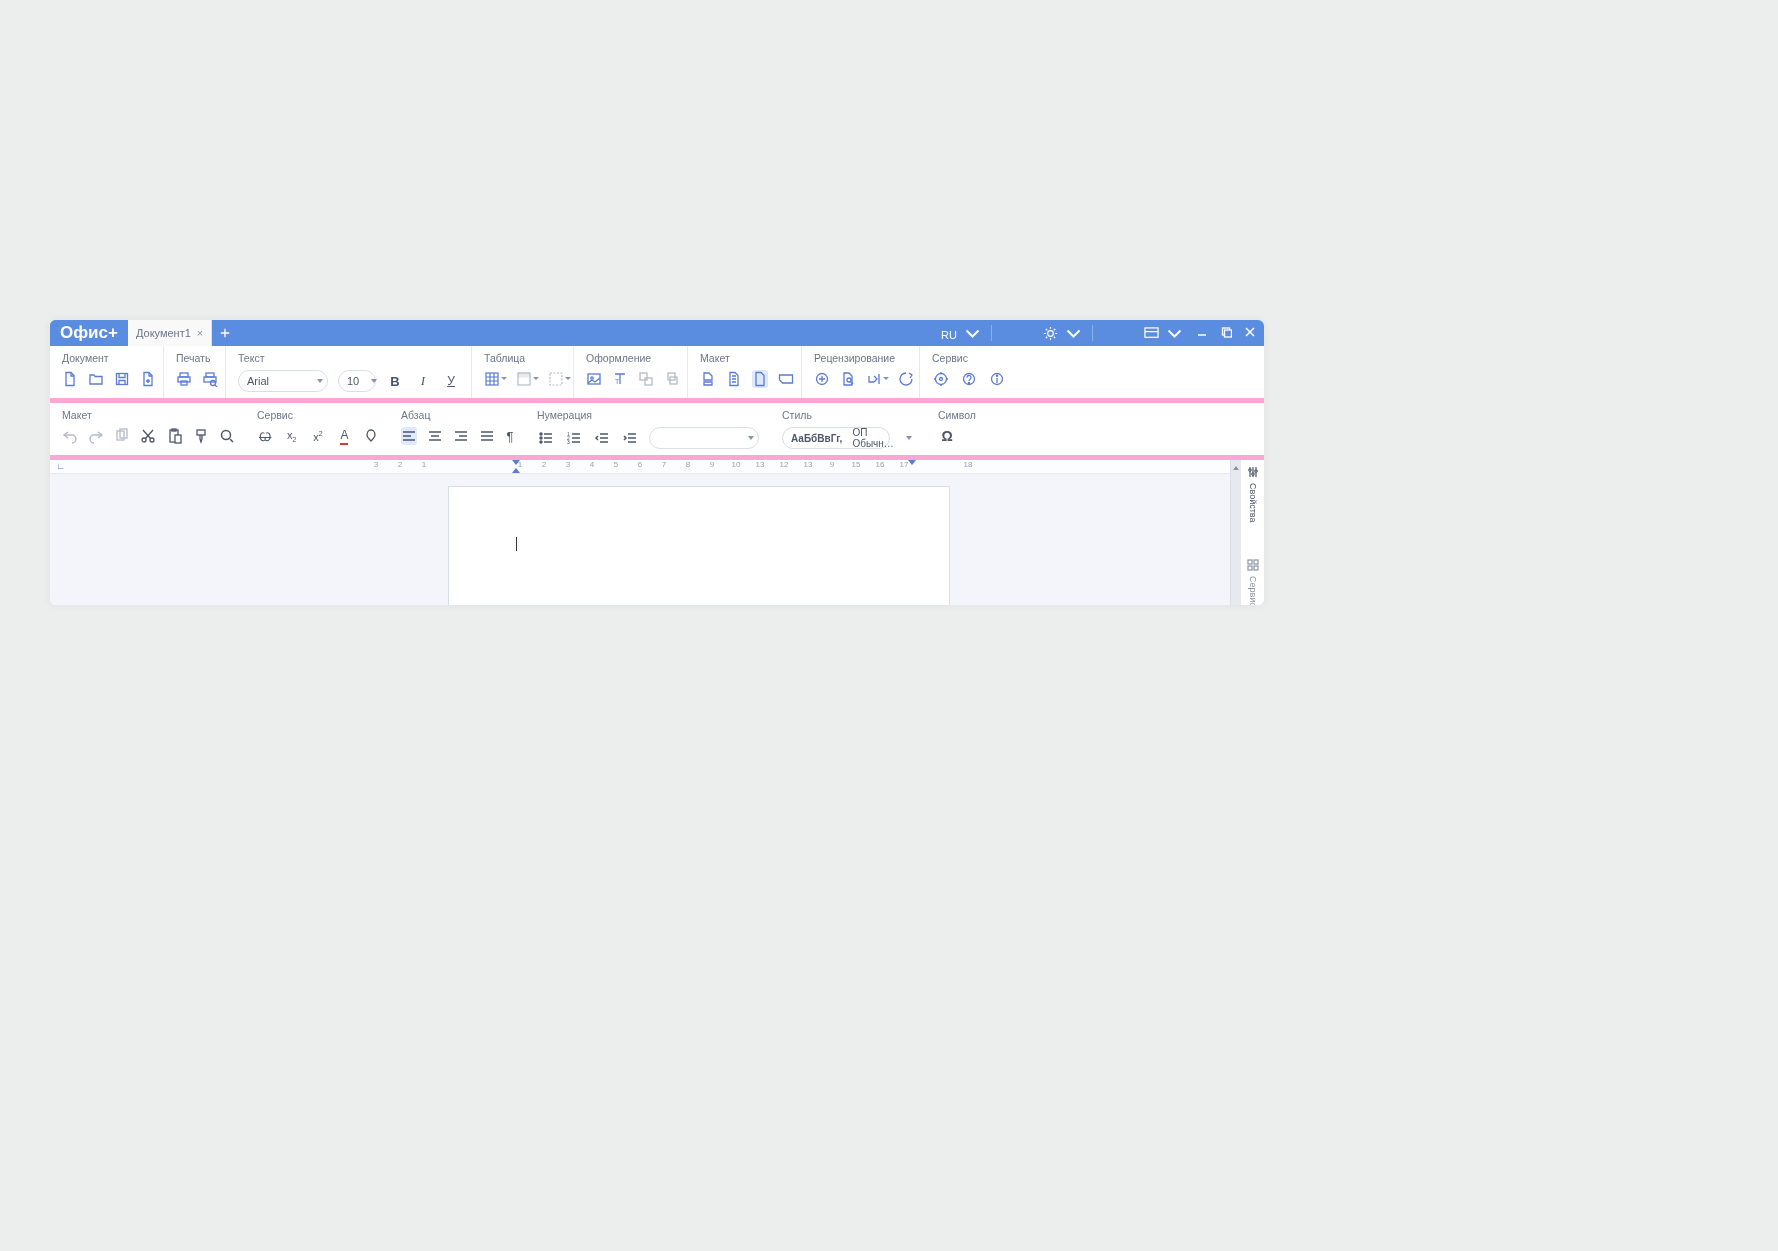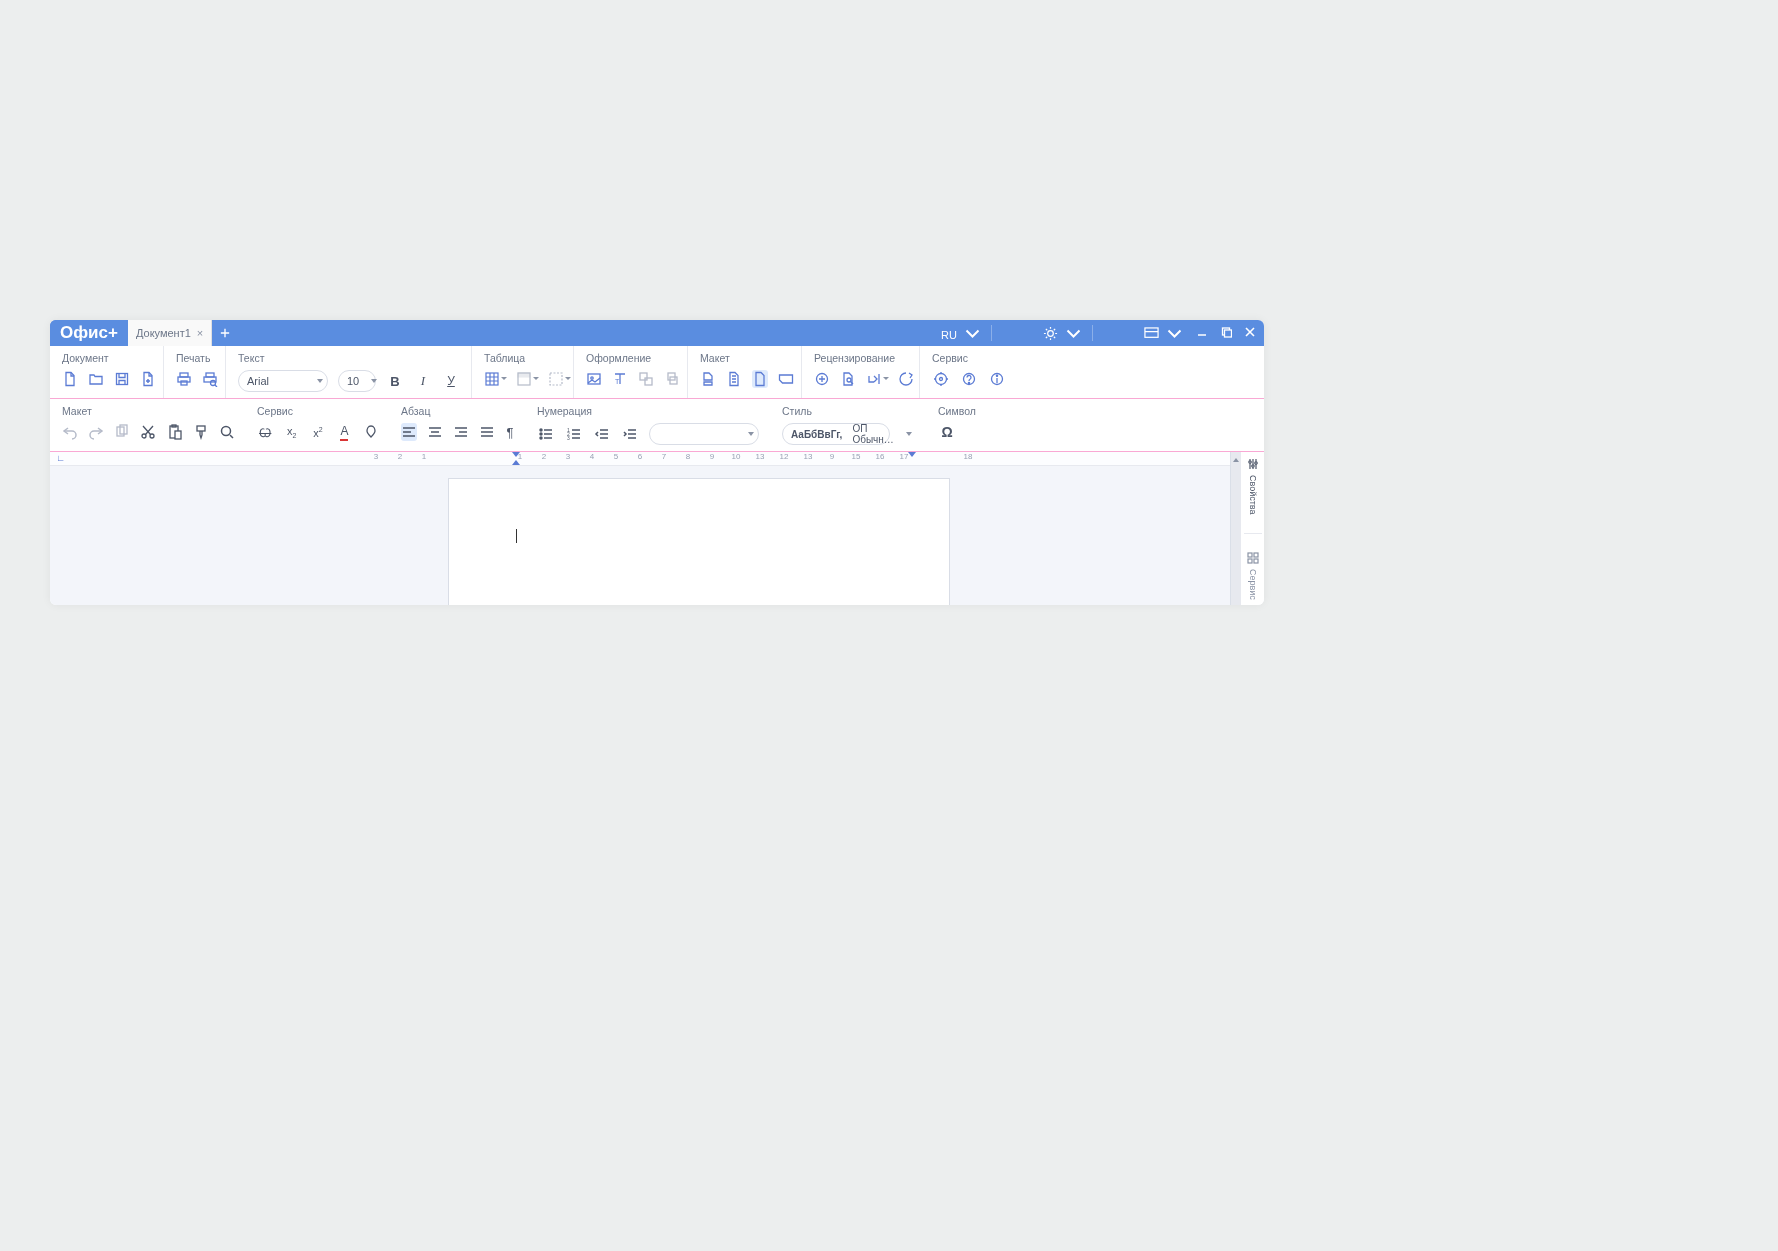--- a/index.html
+++ b/index.html
@@ -49,21 +49,21 @@
 }
 .tr-item { display: flex; align-items: flex-end; gap: 8px; cursor: pointer; margin-left: 40px; }
 .tr-icon { width: 15px; height: 15px; display: inline-flex; justify-content:center; align-items:center; }
 .divider-v { width: 1px; height: 16px; background: rgba(255,255,255,0.3); margin: 0 3px; }
 .win-controls { display: flex; gap: 12px; margin-left: 6px; }
 .win-btn { cursor: pointer; }
 
 .ribbon-row {
   background: #fff;
   display: flex;
-  border-bottom: 1px solid #f9a8d4;
+  border-bottom: 5px solid #f9a8d4;
 }
 .block {
   border-right: 1px solid #e7e9ef;
   padding: 6px 10px 6px 12px;
   display: flex; flex-direction: column;
 }
 .block:last-child { border-right: none; }
 .block-label {
   color: #6c7688; font-size: 10.5px; margin-bottom: 6px;
 }

